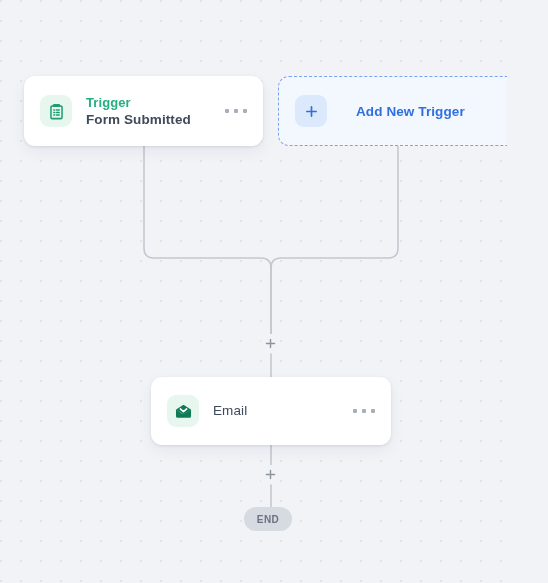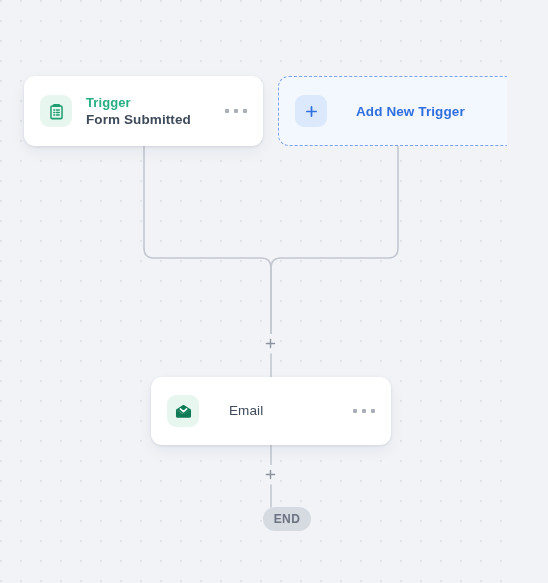--- a/index.html
+++ b/index.html
@@ -141,49 +141,49 @@
     letter-spacing: 0.1px;
   }
 
   
   #node-email {
     left: 151px;
     top: 377px;
     width: 240px;
     height: 68px;
     padding: 0 16px;
-    gap: 30px;
+    gap: 14px;
   }
 
   
   .plus-handle {
     position: absolute;
     width: 19px;
     height: 19px;
     display: flex;
     align-items: center;
     justify-content: center;
     background: #f1f3f7;
     cursor: pointer;
   }
   .plus-handle svg { display: block; }
 
   
   #end-badge {
     position: absolute;
-    left: 263px;
+    left: 244px;
     top: 507px;
     width: 48px;
     height: 24px;
     border-radius: 12px;
     background: #d6dae1;
     display: flex;
     align-items: center;
     justify-content: center;
-    font-size: 12px;
+    font-size: 10px;
     font-weight: 600;
     letter-spacing: 0.4px;
     color: #6b7280;
     cursor: pointer;
   }
 </style>
 </head>
 <body>
 
 <div id="canvas">

